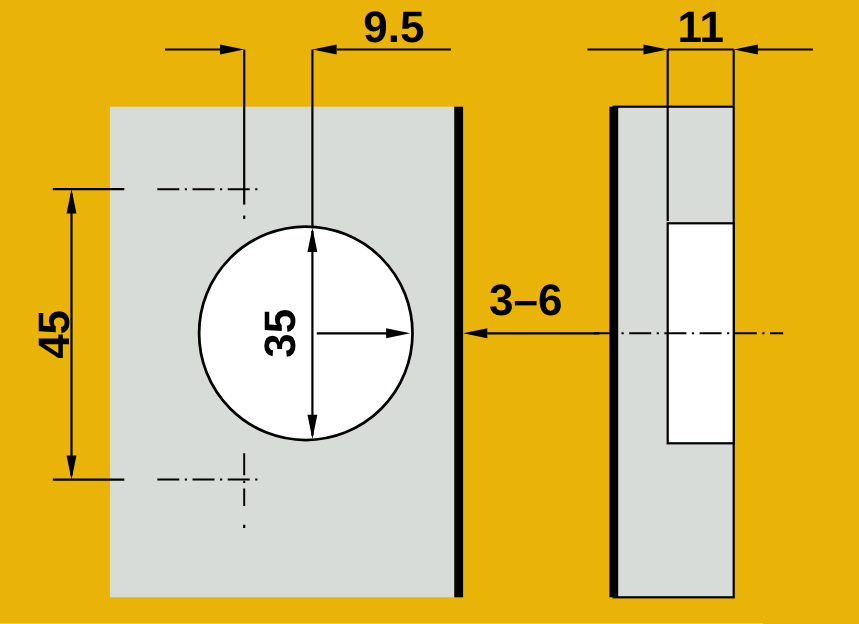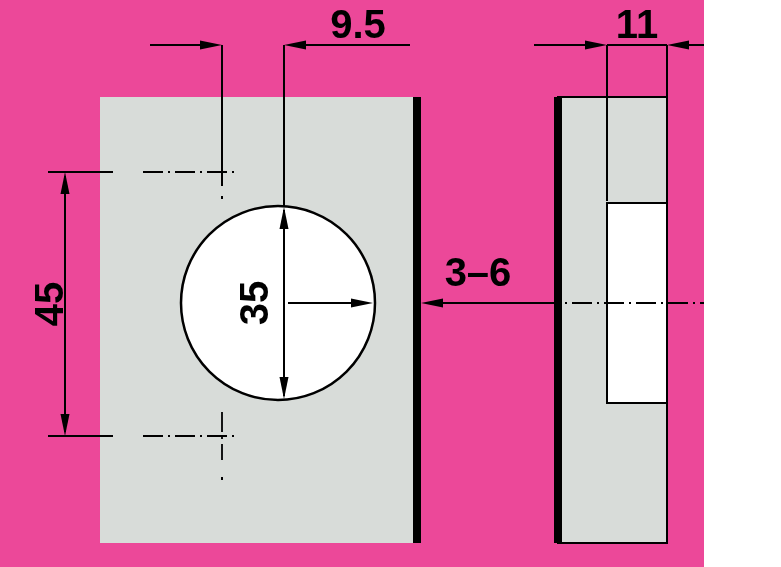--- a/index.html
+++ b/index.html
@@ -2,23 +2,23 @@
 <html><head>
 <meta charset="utf-8">
 <style>
   html, body {
     margin: 0;
     padding: 0;
     background: #ffffff;
   }
   .stage {
     position: relative;
-    width: 704px;
+    width: 781px;
     height: 567px;
-    background: #ec4899;
+    background: #eab308;
     overflow: hidden;
   }
   svg {
     display: block;
   }
   .dim-label {
     font-family: "Liberation Sans", "DejaVu Sans", sans-serif;
     font-weight: 700;
     font-size: 40px;
     fill: #000000;

